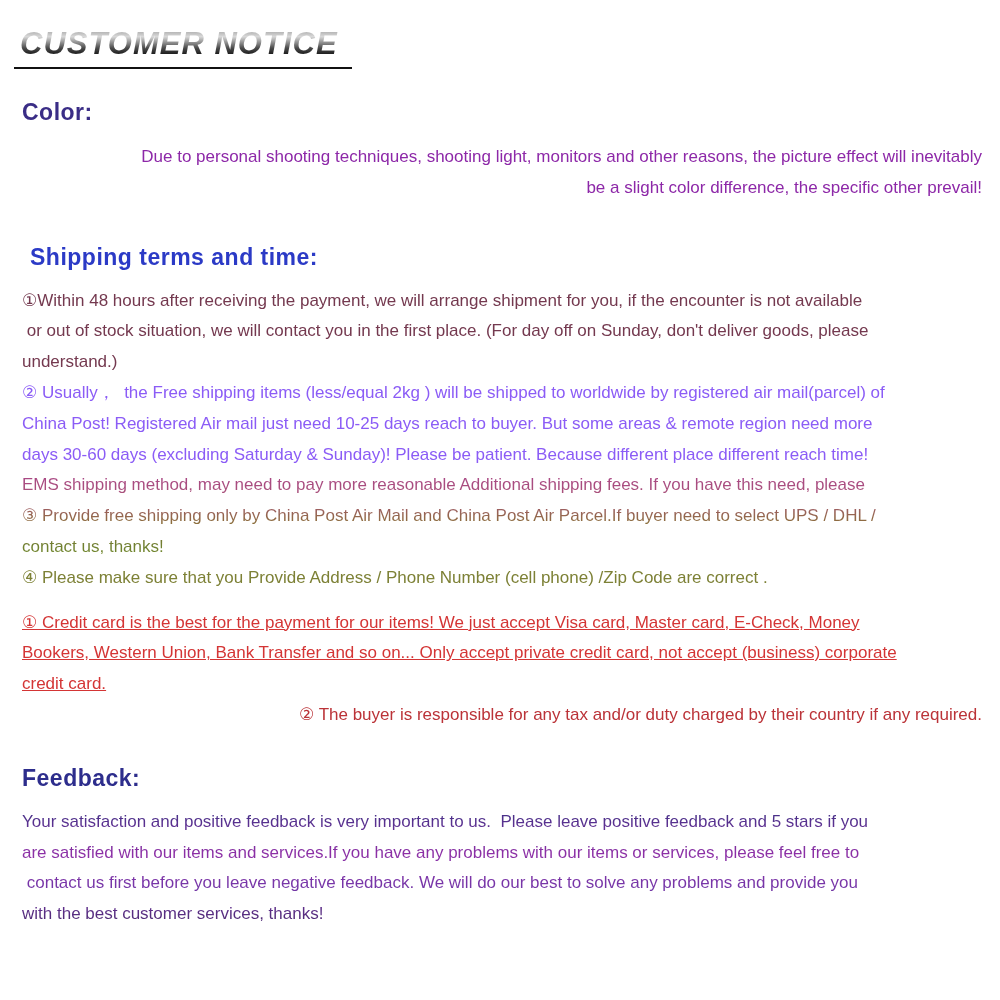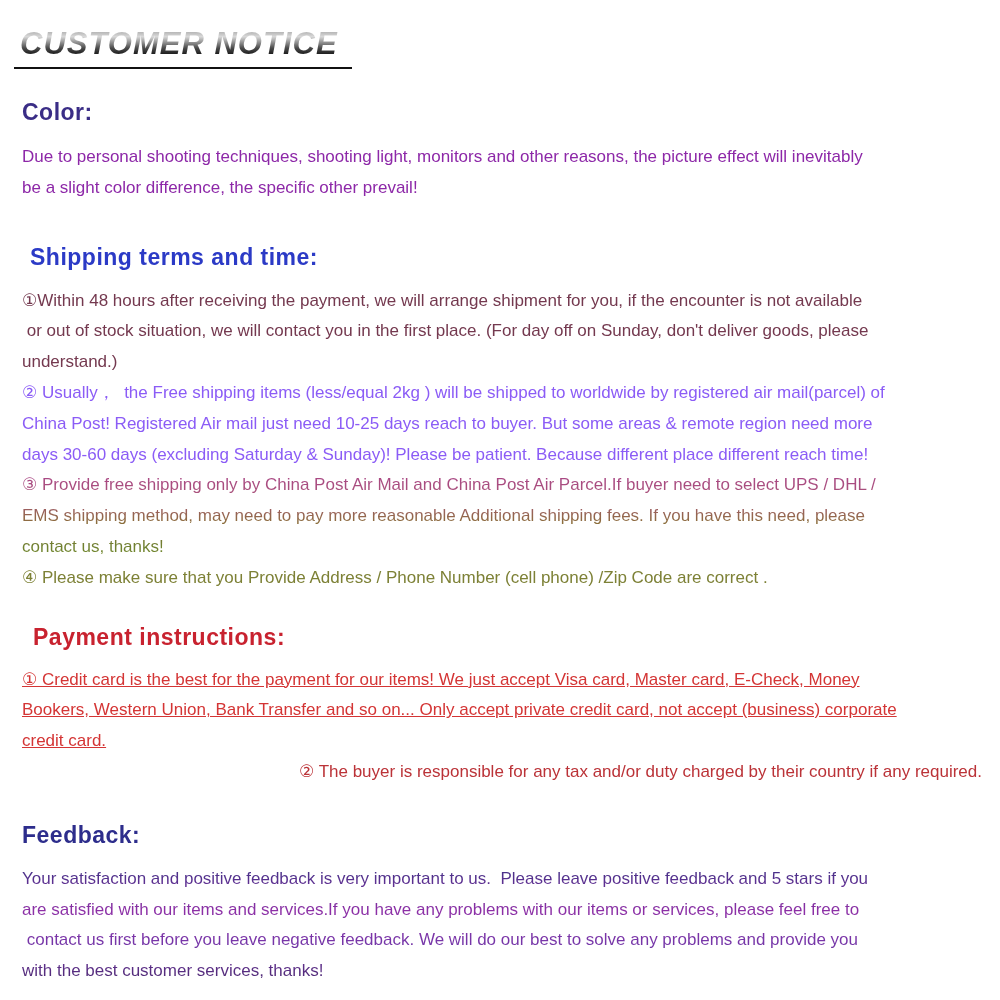--- a/index.html
+++ b/index.html
@@ -37,21 +37,21 @@
   
   .body-block{margin-top:15px;}
   .mt-para{margin-top:16px;}
   .mt-pay{margin-top:14px;}
   .mt-fb{}
   .line{
     white-space:pre;
     font-size:17px;
     line-height:30.8px;
   }
-  .c-para{color:#8d28a8;}
+  .c-para{color:#8d28a8;text-align:right;}
   .c-item1{color:#74394f;}
   .c-item2{color:#8b5cf6;}
   .c-item4{color:#7d8136;}
   .c-pay1{color:#d43535;text-decoration:underline;}
   .c-pay2{color:#bb3338;text-align:right;}
   .c-fb{color:#6a2d9a;}
   .c-item3{color:#9c5f55;}
   @supports (-webkit-background-clip: text){
     .c-item3{
       background:linear-gradient(180deg,#aa4488 0%,#a85577 32%,#8a6f3a 58%,#6f8030 82%,#77932f 100%);
@@ -89,32 +89,31 @@
         <div class="line c-item1">①Within 48 hours after receiving the payment, we will arrange shipment for you, if the encounter is not available</div>
         <div class="line c-item1"> or out of stock situation, we will contact you in the first place. (For day off on Sunday, don't deliver goods, please</div>
         <div class="line c-item1">understand.)</div>
       </div>
       <div>
         <div class="line c-item2">② Usually，  the Free shipping items (less/equal 2kg ) will be shipped to worldwide by registered air mail(parcel) of</div>
         <div class="line c-item2">China Post! Registered Air mail just need 10-25 days reach to buyer. But some areas &amp; remote region need more</div>
         <div class="line c-item2">days 30-60 days (excluding Saturday &amp; Sunday)! Please be patient. Because different place different reach time!</div>
       </div>
       <div class="c-item3">
+        <div class="line">EMS shipping method, may need to pay more reasonable Additional shipping fees. If you have this need, please</div>
         <div class="line">③ Provide free shipping only by China Post Air Mail and China Post Air Parcel.If buyer need to select UPS / DHL /</div>
-        <div class="line">EMS shipping method, may need to pay more reasonable Additional shipping fees. If you have this need, please</div>
         <div class="line">contact us, thanks!</div>
       </div>
       <div>
         <div class="line c-item4">④ Please make sure that you Provide Address / Phone Number (cell phone) /Zip Code are correct .</div>
       </div>
     </div>
   </div>
 
   <div>
-    <div class="sec-heading h-pay">Payment instructions:</div>
     <div class="body-block mt-pay">
       <div>
         <div class="line c-pay1">① Credit card is the best for the payment for our items! We just accept Visa card, Master card, E-Check, Money</div>
         <div class="line c-pay1">Bookers, Western Union, Bank Transfer and so on... Only accept private credit card, not accept (business) corporate</div>
         <div class="line c-pay1">credit card.</div>
       </div>
       <div>
         <div class="line c-pay2">② The buyer is responsible for any tax and/or duty charged by their country if any required.</div>
       </div>
     </div>

